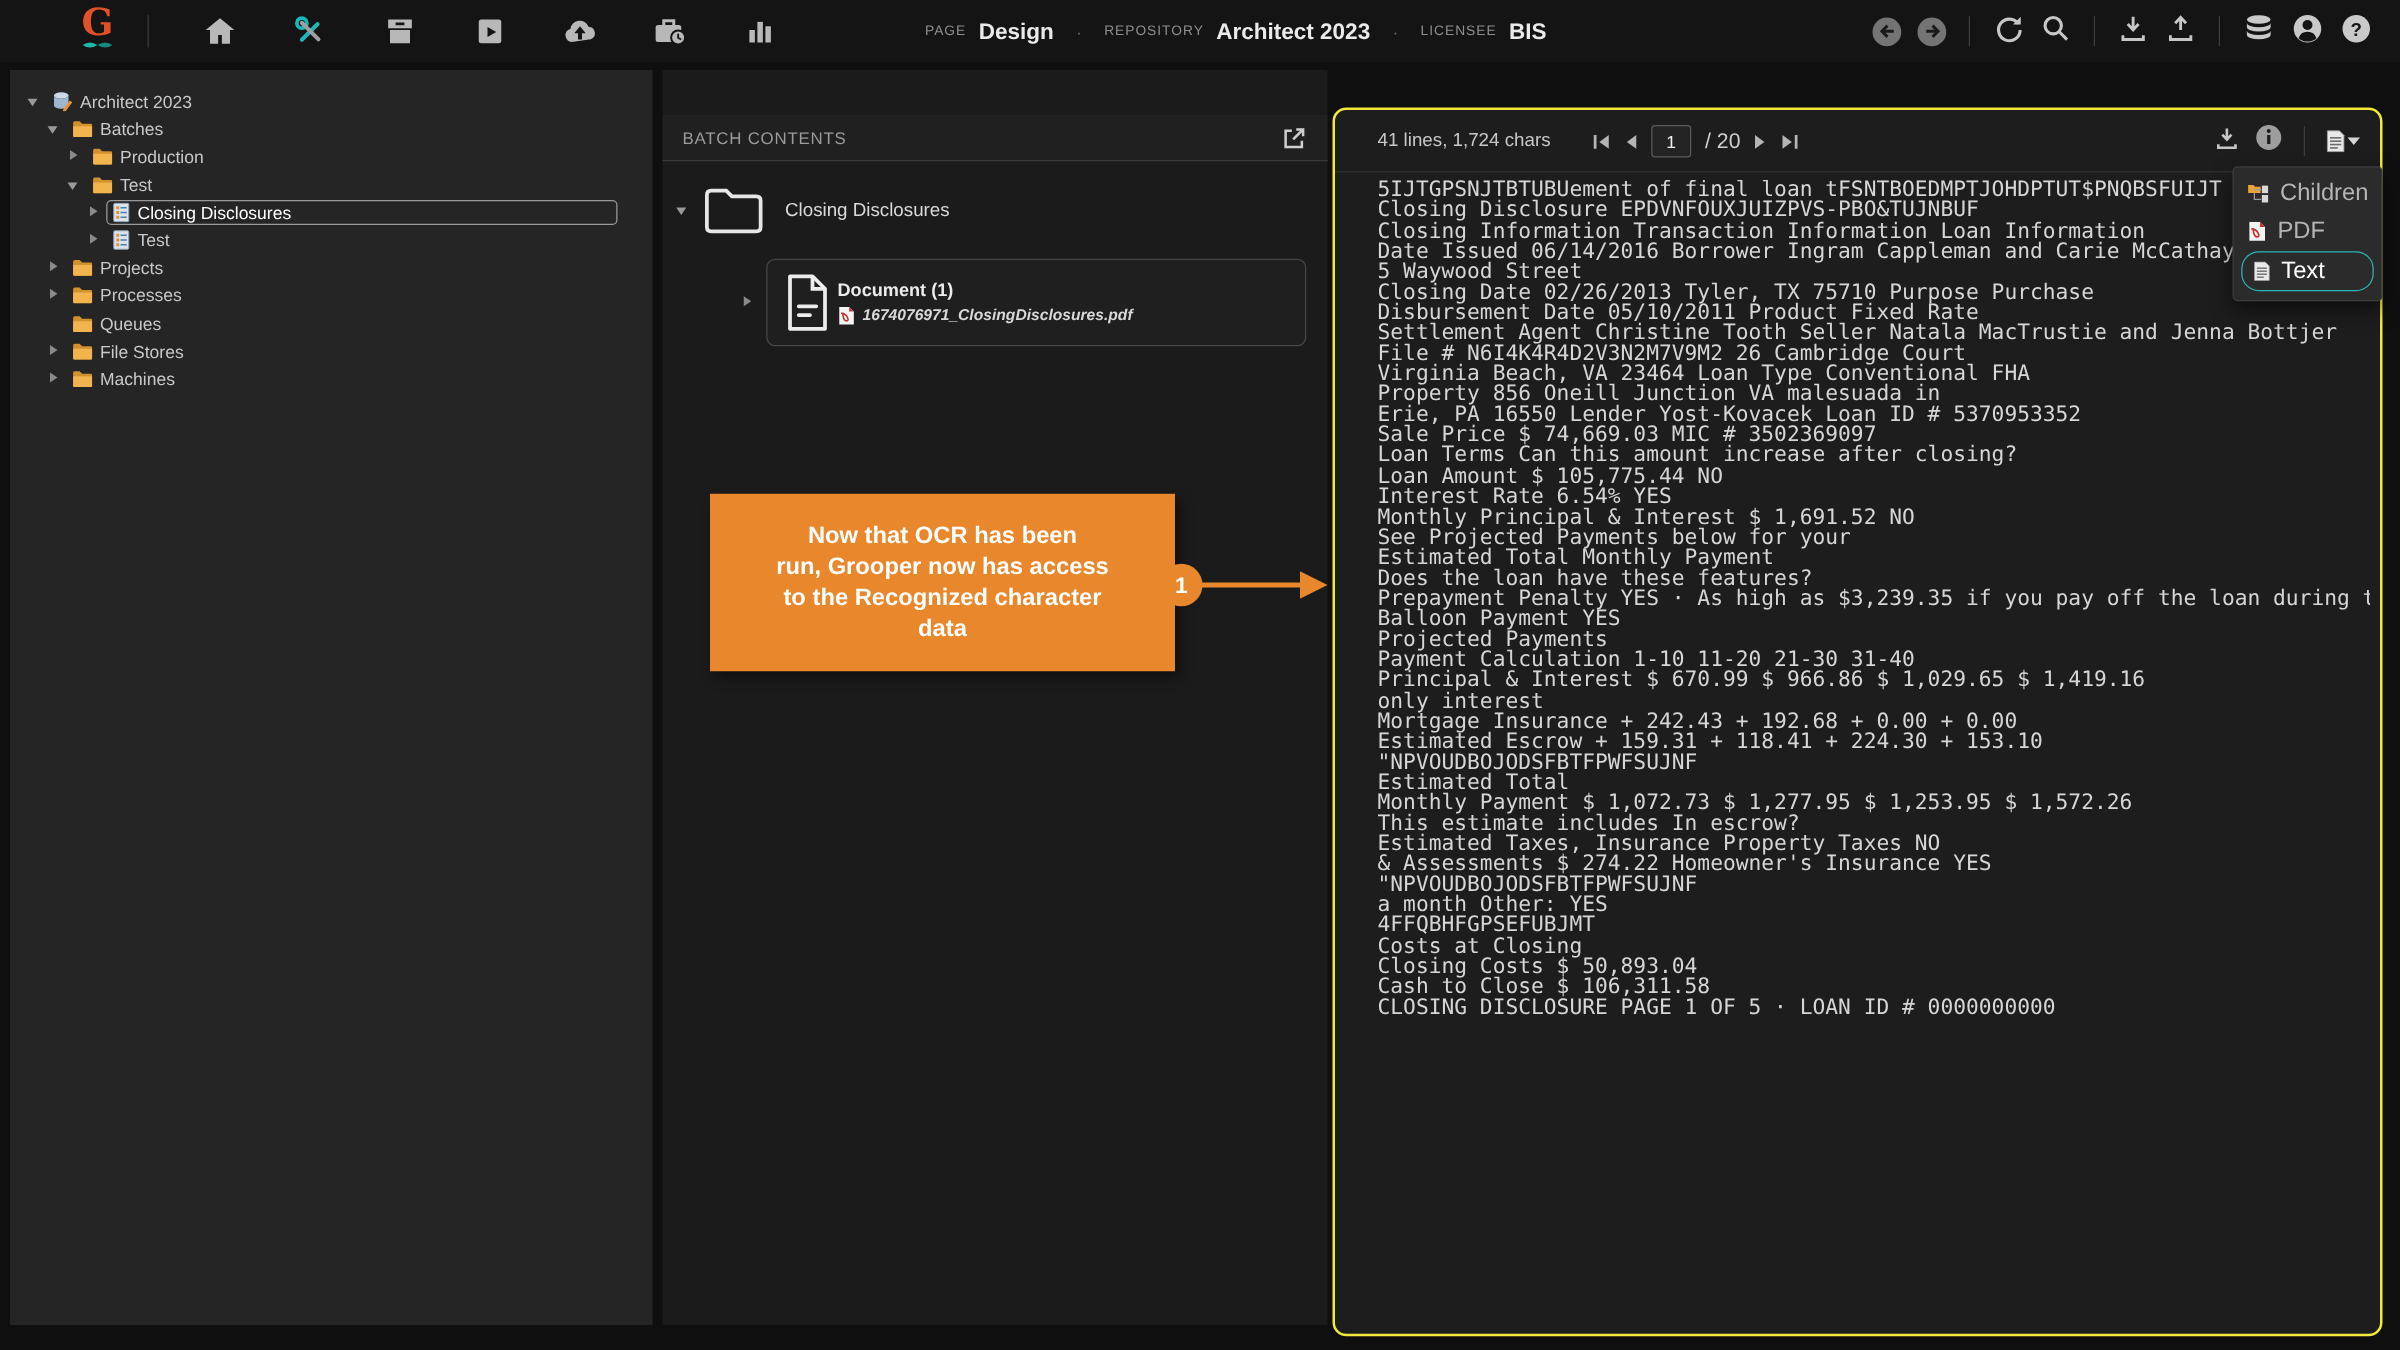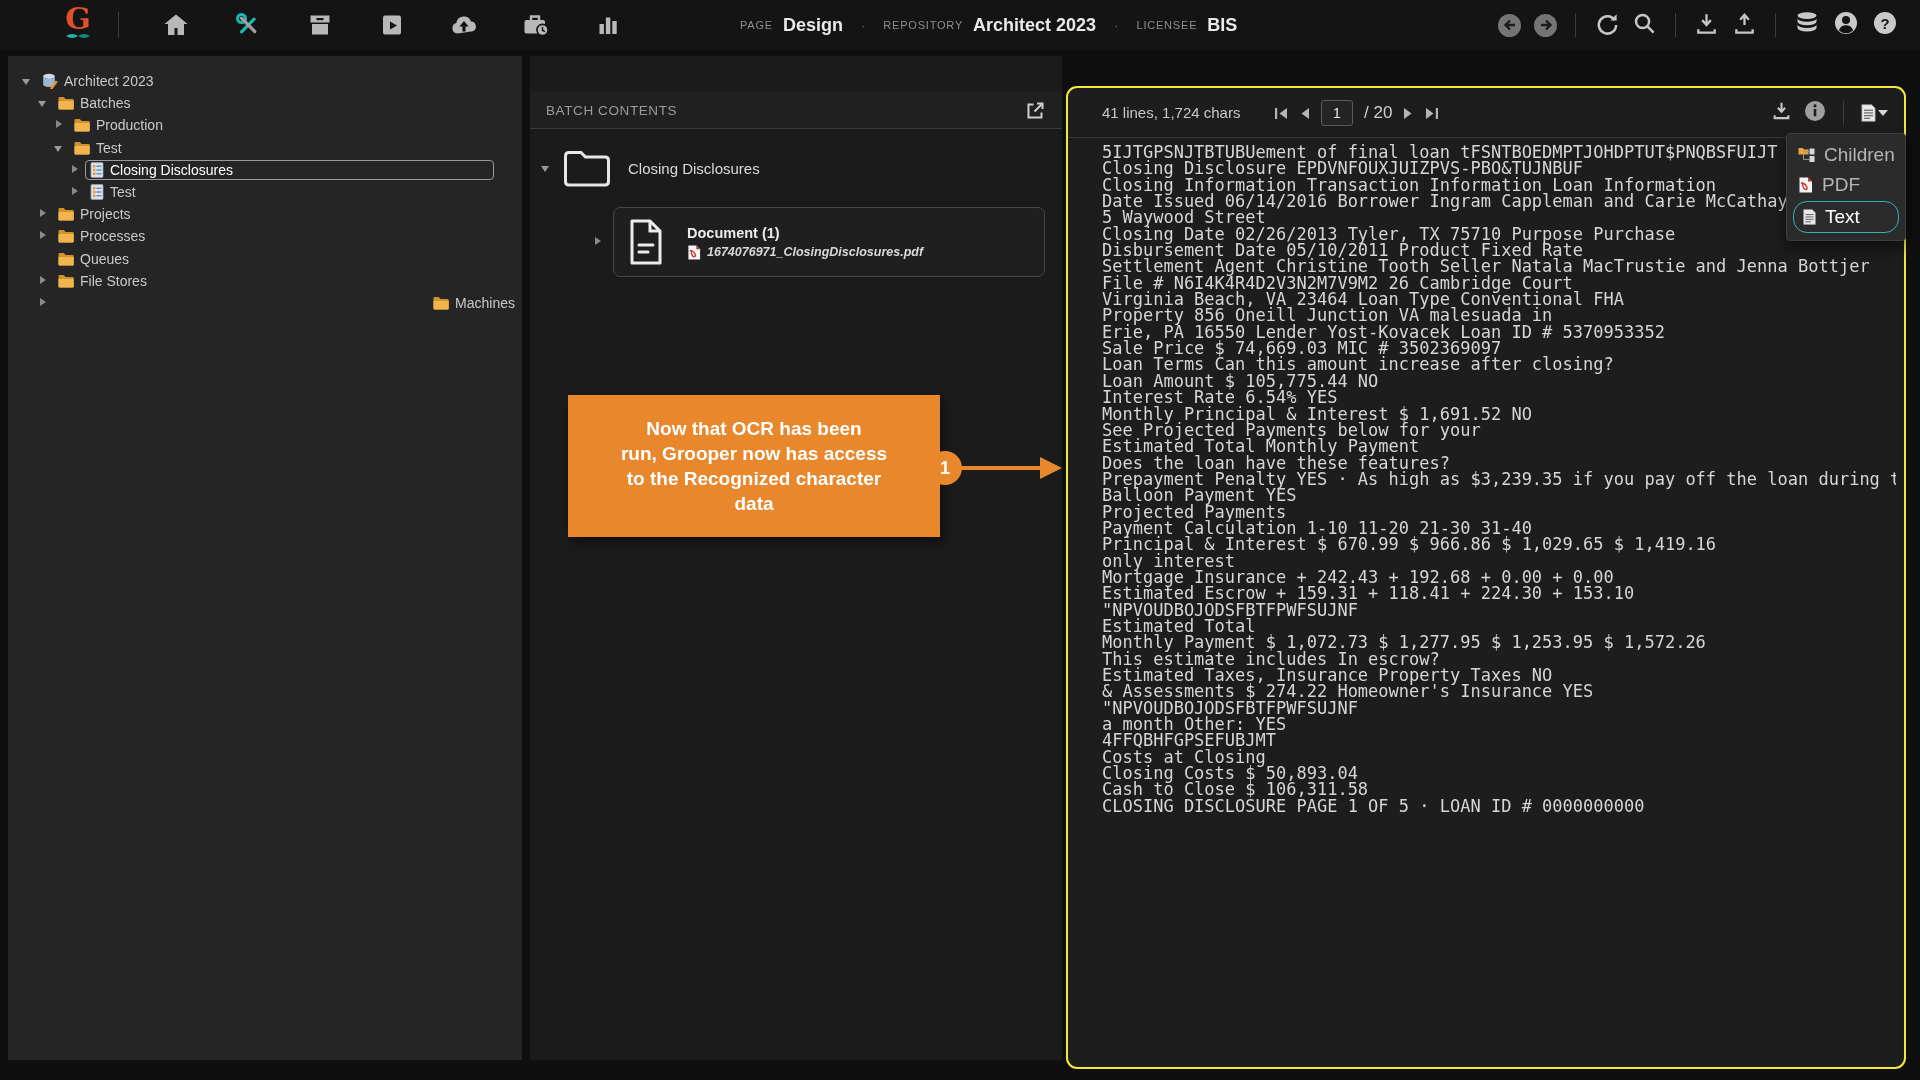--- a/index.html
+++ b/index.html
@@ -39,21 +39,21 @@
   .tabs { position:absolute; top:0; left:0; right:0; height:36px; background:#0e0e0e; display:flex; align-items:flex-end; padding-left:8px; gap:7px; }
   .tab { height:32px; padding:0 22px; display:flex; align-items:center; border-radius:7px 7px 0 0; background:#212121; color:#8c8c8c; font-weight:700; font-size:14.5px; cursor:pointer; }
   .tab.active { background:#151515; color:#ffffff; }
   .bc-header { position:absolute; top:36px; left:0; right:0; height:37px; background:#202021; border-bottom:1px solid #3a3a3a; display:flex; align-items:center; padding:0 16px; }
   .bc-title { color:#9b9b9b; font-size:13.5px; letter-spacing:.6px; }
   .popout { margin-left:auto; cursor:pointer; display:flex; }
   .folder-row { position:absolute; top:84px; left:10px; height:56px; display:flex; align-items:center; }
   .folder-row .expander { margin-right:10px; }
   .folder-label { font-size:15px; color:#dadada; margin-left:16px; }
   .doc-expander { position:absolute; left:62px; top:180px; }
-  .doc-card { position:absolute; left:83px; top:151px; width:432px; height:70px; border:1px solid #474747; border-radius:7px; background:#1f1f1f; display:flex; align-items:center; padding:0 14px; gap:23px; cursor:pointer; }
+  .doc-card { position:absolute; left:83px; top:151px; width:432px; height:70px; border:1px solid #474747; border-radius:7px; background:#1f1f1f; display:flex; align-items:center; padding:0 14px; gap:6px; cursor:pointer; }
   .doc-title { font-size:14.5px; font-weight:600; color:#ececec; margin-bottom:4px; }
   .doc-file { display:flex; align-items:center; gap:6px; font-size:12.5px; color:#d9d9d9; font-style:italic; font-weight:600; }
 
   
   .callout { position:absolute; left:568px; top:395px; width:372px; height:142px; background:#e8872b; box-shadow:4px 5px 9px rgba(0,0,0,.45); display:flex; align-items:center; justify-content:center; text-align:center; color:#fff; font-weight:700; font-size:19px; line-height:1.32; white-space:pre-line; z-index:5; }
   .callout-bump { position:absolute; left:928px; top:451px; width:34px; height:34px; border-radius:50%; background:#e8872b; color:#fff; font-weight:700; font-size:18px; display:flex; align-items:center; justify-content:center; z-index:5; }
   .callout-shaft { position:absolute; left:958px; top:466px; width:82px; height:4px; background:#e8872b; z-index:6; }
   .callout-head { position:absolute; left:1040px; top:457px; width:0; height:0; border-left:22px solid #e8872b; border-top:11px solid transparent; border-bottom:11px solid transparent; z-index:6; }
 
   
@@ -299,21 +299,21 @@
       <div class="tree-row" style="padding-left: 29px;">
         <span class="expander closed"></span>
         <span class="tree-box">
   <svg width="16" height="14" viewBox="0 0 16 14">
             <path d="M0.5 2.2 q0-1.2 1.2-1.2 h4 l2 2 h7 q1 0 1 1 v8.5 q0 1-1 1 h-13 q-1.2 0-1.2-1.2z" fill="#d2912c"></path>
             <path d="M0.5 5 h15.2 v7.5 q0 1-1 1 h-13.2 q-1 0-1-1z" fill="#f2b54e"></path>
           </svg>
 <span class="tree-label">File Stores</span>
         </span>
       </div>
-      <div class="tree-row" style="padding-left: 29px; justify-content: space-between;">
+      <div class="tree-row" style="padding-left: 29px;">
         <span class="expander closed"></span>
         <span class="tree-box">
   <svg width="16" height="14" viewBox="0 0 16 14">
             <path d="M0.5 2.2 q0-1.2 1.2-1.2 h4 l2 2 h7 q1 0 1 1 v8.5 q0 1-1 1 h-13 q-1.2 0-1.2-1.2z" fill="#d2912c"></path>
             <path d="M0.5 5 h15.2 v7.5 q0 1-1 1 h-13.2 q-1 0-1-1z" fill="#f2b54e"></path>
           </svg>
 <span class="tree-label">Machines</span>
         </span>
       </div>
     </div>

